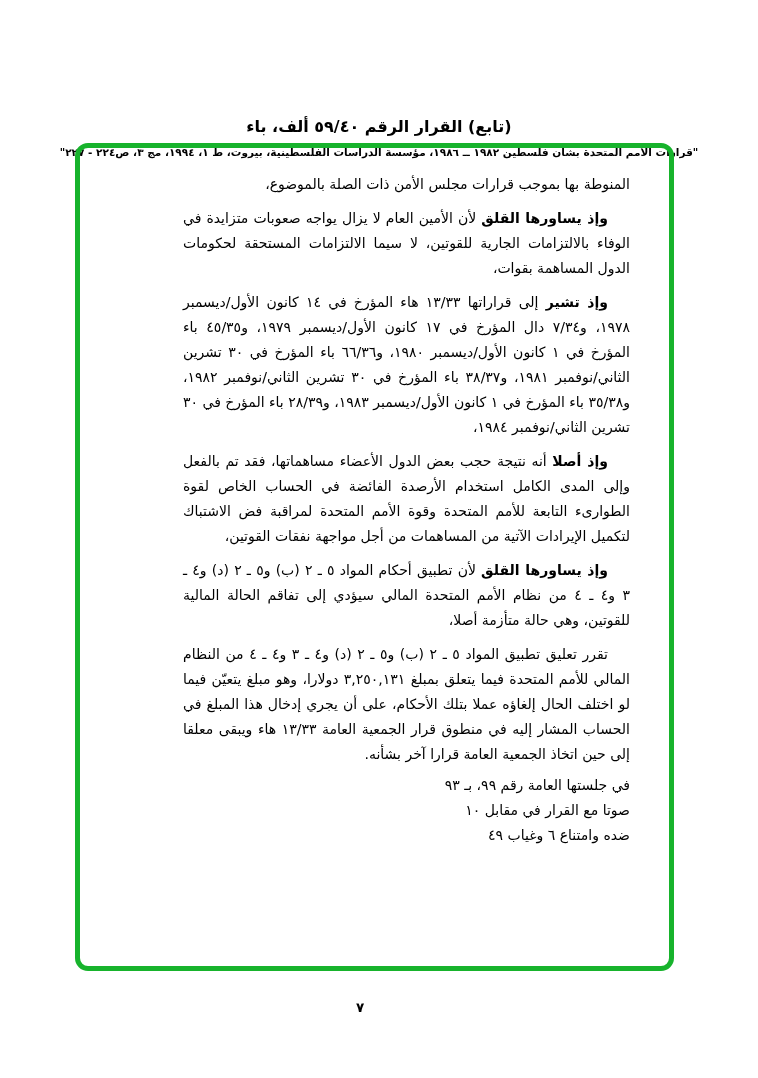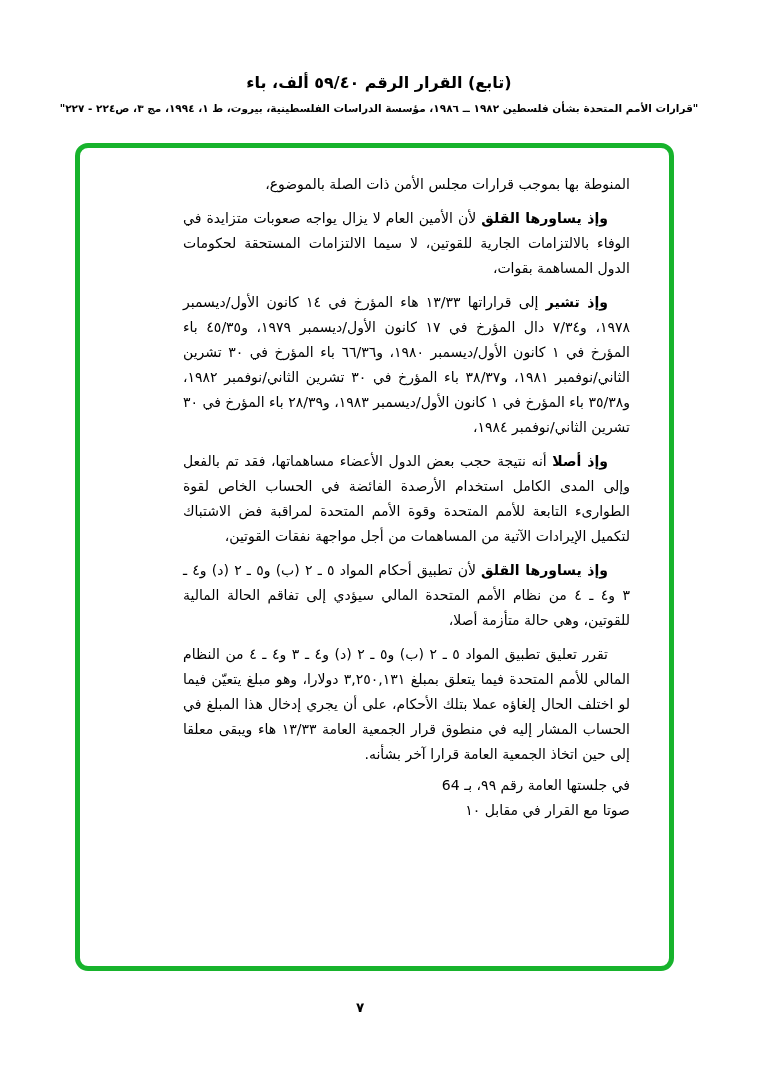--- a/index.html
+++ b/index.html
@@ -1,21 +1,21 @@
 <!DOCTYPE html>
 <html lang="ar"><head>
 <meta charset="utf-8">
 <style>
   html,body{margin:0;padding:0;}
   body{
     width:758px;height:1078px;position:relative;background:#ffffff;
     font-family:"DejaVu Sans",sans-serif;color:#000;overflow:hidden;
   }
   .header{position:absolute;top:72px;left:0;width:758px;text-align:center;direction:rtl;}
-  .doc-title{font-size:16px;font-weight:bold;letter-spacing:0;line-height:22px;}
+  .doc-title{font-size:16px;font-weight:bold;letter-spacing:0;line-height:22px;margin-top:44px;}
   .source-line{
     margin-top:8px;font-size:10.5px;font-weight:bold;white-space:nowrap;
     direction:rtl;text-align:center;
   }
   .green-box{
     position:absolute;left:75px;top:143px;width:599px;height:828px;
     border:5px solid #17b32c;border-radius:13px;box-sizing:border-box;
     background:transparent;
   }
   .content{
@@ -45,18 +45,19 @@
 
 <div class="content">
   <p class="para"><span class="lead"></span><span>المنوطة بها بموجب قرارات مجلس الأمن ذات الصلة بالموضوع،</span></p>
   <p class="para indent"><span class="lead">وإذ يساورها القلق</span><span> لأن الأمين العام لا يزال يواجه صعوبات متزايدة في الوفاء بالالتزامات الجارية للقوتين، لا سيما الالتزامات المستحقة لحكومات الدول المساهمة بقوات،</span></p>
   <p class="para indent"><span class="lead">وإذ تشير</span><span> إلى قراراتها ١٣/٣٣ هاء المؤرخ في ١٤ كانون الأول/ديسمبر ١٩٧٨، و٧/٣٤ دال المؤرخ في ١٧ كانون الأول/ديسمبر ١٩٧٩، و٤٥/٣٥ باء المؤرخ في ١ كانون الأول/ديسمبر ١٩٨٠، و٦٦/٣٦ باء المؤرخ في ٣٠ تشرين الثاني/نوفمبر ١٩٨١، و٣٨/٣٧ باء المؤرخ في ٣٠ تشرين الثاني/نوفمبر ١٩٨٢، و٣٥/٣٨ باء المؤرخ في ١ كانون الأول/ديسمبر ١٩٨٣، و٢٨/٣٩ باء المؤرخ في ٣٠ تشرين الثاني/نوفمبر ١٩٨٤،</span></p>
   <p class="para indent"><span class="lead">وإذ أصلا</span><span> أنه نتيجة حجب بعض الدول الأعضاء مساهماتها، فقد تم بالفعل وإلى المدى الكامل استخدام الأرصدة الفائضة في الحساب الخاص لقوة الطوارىء التابعة للأمم المتحدة وقوة الأمم المتحدة لمراقبة فض الاشتباك لتكميل الإيرادات الآتية من المساهمات من أجل مواجهة نفقات القوتين،</span></p>
   <p class="para indent"><span class="lead">وإذ يساورها القلق</span><span> لأن تطبيق أحكام المواد ٥ ـ ٢ (ب) و٥ ـ ٢ (د) و٤ ـ ٣ و٤ ـ ٤ من نظام الأمم المتحدة المالي سيؤدي إلى تفاقم الحالة المالية للقوتين، وهي حالة متأزمة أصلا،</span></p>
   <p class="para indent"><span class="lead"></span><span>تقرر تعليق تطبيق المواد ٥ ـ ٢ (ب) و٥ ـ ٢ (د) و٤ ـ ٣ و٤ ـ ٤ من النظام المالي للأمم المتحدة فيما يتعلق بمبلغ ٣,٢٥٠,١٣١ دولارا، وهو مبلغ يتعيّن فيما لو اختلف الحال إلغاؤه عملا بتلك الأحكام، على أن يجري إدخال هذا المبلغ في الحساب المشار إليه في منطوق قرار الجمعية العامة ١٣/٣٣ هاء ويبقى معلقا إلى حين اتخاذ الجمعية العامة قرارا آخر بشأنه.</span></p>
 
   <div class="adoption">
-    <div class="adoption-line">في جلستها العامة رقم ٩٩، بـ 64</div>
+    <div class="adoption-line">في جلستها العامة رقم ٩٩، بـ ٩٣</div>
     <div class="adoption-line">صوتا مع القرار في مقابل ١٠</div>
+    <div class="adoption-line">ضده وامتناع ٦ وغياب ٤٩</div>
   </div>
 </div>
 
 <div class="page-num">٧</div>
 
 </body></html>

